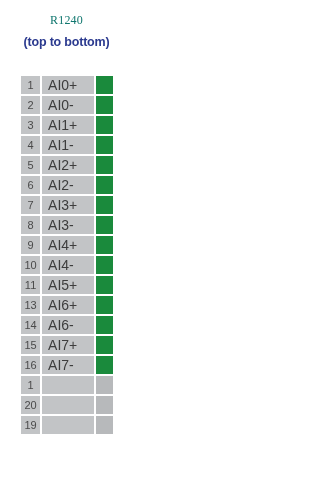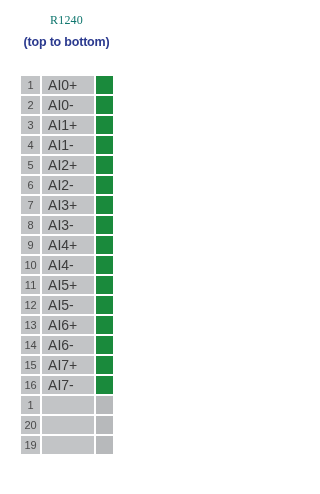--- a/index.html
+++ b/index.html
@@ -187,27 +187,20 @@
           </td>
         </tr>
         <tr class="pin-row">
           <td class="cell-num">11</td>
           <td class="cell-label">AI5+</td>
           <td class="cell-swatch">
             <span class="swatch on"></span>
           </td>
         </tr>
         <tr class="pin-row">
-          <td class="cell-num">12</td>
-          <td class="cell-label">AI5-</td>
-          <td class="cell-swatch">
-            <span class="swatch on"></span>
-          </td>
-        </tr>
-        <tr class="pin-row">
           <td class="cell-num">13</td>
           <td class="cell-label">AI6+</td>
           <td class="cell-swatch">
             <span class="swatch on"></span>
           </td>
         </tr>
         <tr class="pin-row">
           <td class="cell-num">14</td>
           <td class="cell-label">AI6-</td>
           <td class="cell-swatch">

